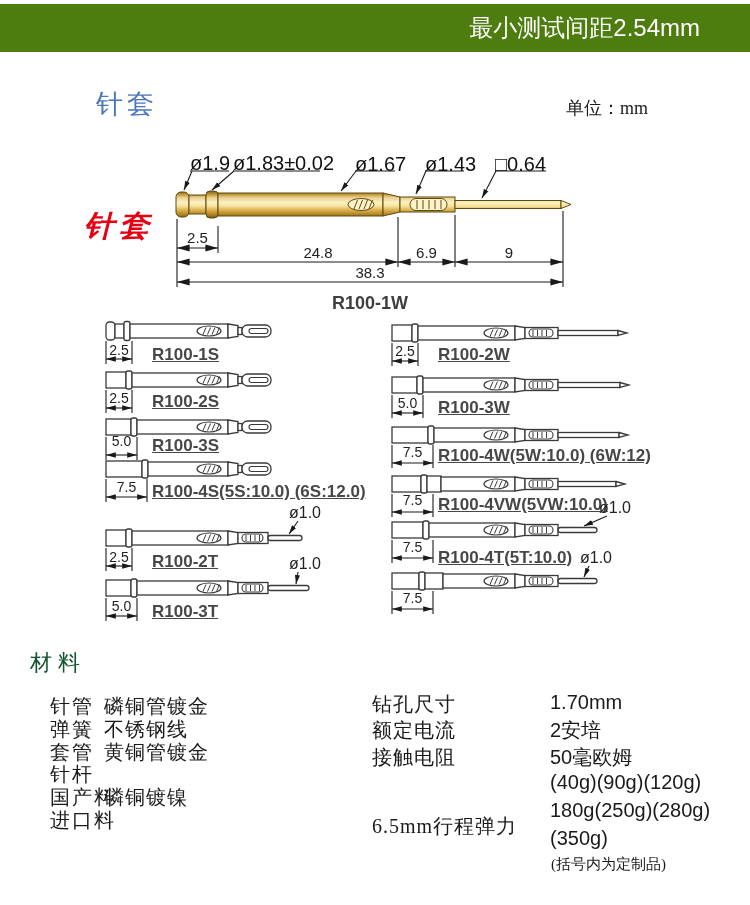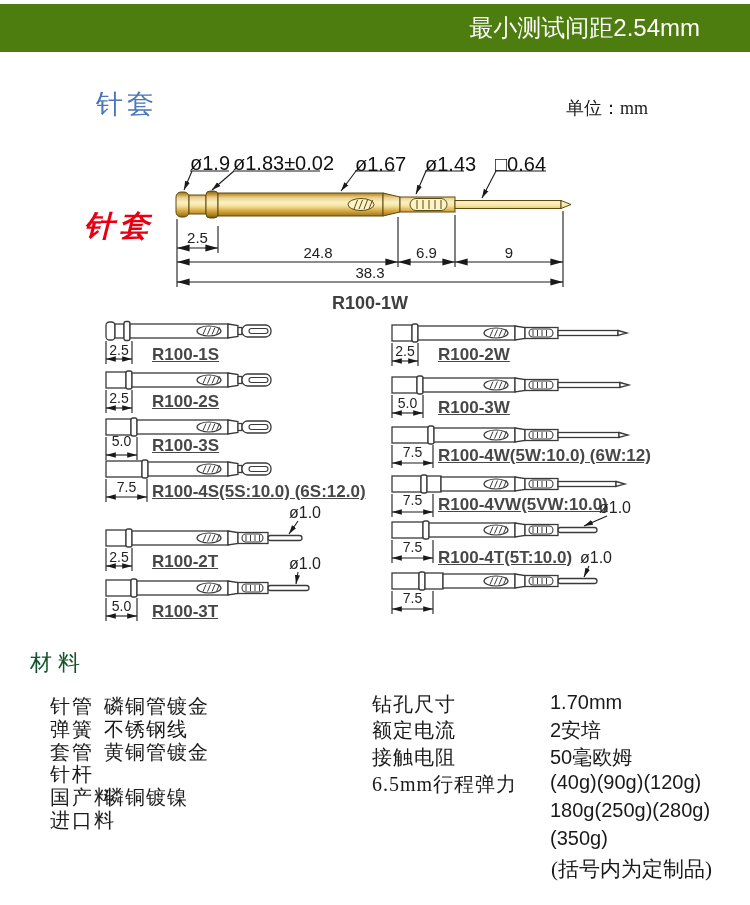--- a/index.html
+++ b/index.html
@@ -16,21 +16,21 @@
   .model-main{left:280px;top:293px;width:180px;text-align:center;font-size:18px;font-weight:bold;color:#3f3f3f;}
   .mlabel{position:absolute;font-size:17px;font-weight:bold;color:#474747;white-space:nowrap;text-decoration:underline;}
   .mdim{position:absolute;font-size:14px;color:#222;text-align:center;}
   .callout{position:absolute;font-size:16px;color:#222;}
   .sec-head{left:30px;top:648px;font-size:22px;letter-spacing:6px;color:#14532d;}
   .mat-name{left:30px;font-size:20px;font-family:Liberation Mono, monospace;letter-spacing:2px;margin-left:20px;}
   .mat-val{left:104px;font-size:20px;font-family:"Liberation Serif","DejaVu Serif",serif;letter-spacing:1px;}
   .mat-sans{font-family:"Liberation Sans","DejaVu Sans",sans-serif;letter-spacing:0;}
   .spec-name{left:372px;font-size:20px;font-family:"Liberation Serif","DejaVu Serif",serif;letter-spacing:1px;}
   .spec-val{left:550px;font-size:20px;}
-  .spec-note{left:551px;top:855px;font-size:21px;font-family:"Liberation Serif","DejaVu Serif",serif;}
+  .spec-note{left:551px;top:855px;font-size:15px;font-family:"Liberation Serif","DejaVu Serif",serif;}
   svg{position:absolute;left:0;top:0;}
 </style>
 </head>
 <body>
 
 <div class="page">
 
   <div class="banner">
     <div class="banner-text">最小测试间距2.54mm</div>
   </div>
@@ -378,19 +378,19 @@
   <span class="abs mat-name" style="top:784px">国产料</span>
   <span class="abs mat-val" style="top:784px">磷铜镀镍</span>
   <span class="abs mat-name" style="top:807px">进口料</span>
 
   <span class="abs spec-name" style="top:691px">钻孔尺寸</span>
   <span class="abs spec-val" style="top:691px">1.70mm</span>
   <span class="abs spec-name" style="top:717px">额定电流</span>
   <span class="abs spec-val" style="top:717px">2安培</span>
   <span class="abs spec-name" style="top:744px">接触电阻</span>
   <span class="abs spec-val" style="top:744px">50毫欧姆</span>
-  <span class="abs spec-name" style="top:771px">6.5mm行程弹力</span>
+  <span class="abs spec-name" style="top:813px">6.5mm行程弹力</span>
   <span class="abs spec-val" style="top:771px">(40g)(90g)(120g)</span>
   <span class="abs spec-val" style="top:799px">180g(250g)(280g)</span>
   <span class="abs spec-val" style="top:827px">(350g)</span>
   <span class="abs spec-note">(括号内为定制品)</span>
 
 </div>
 
 </body></html>

